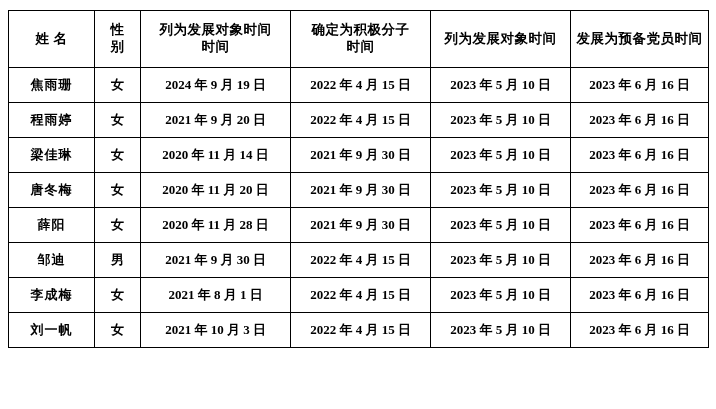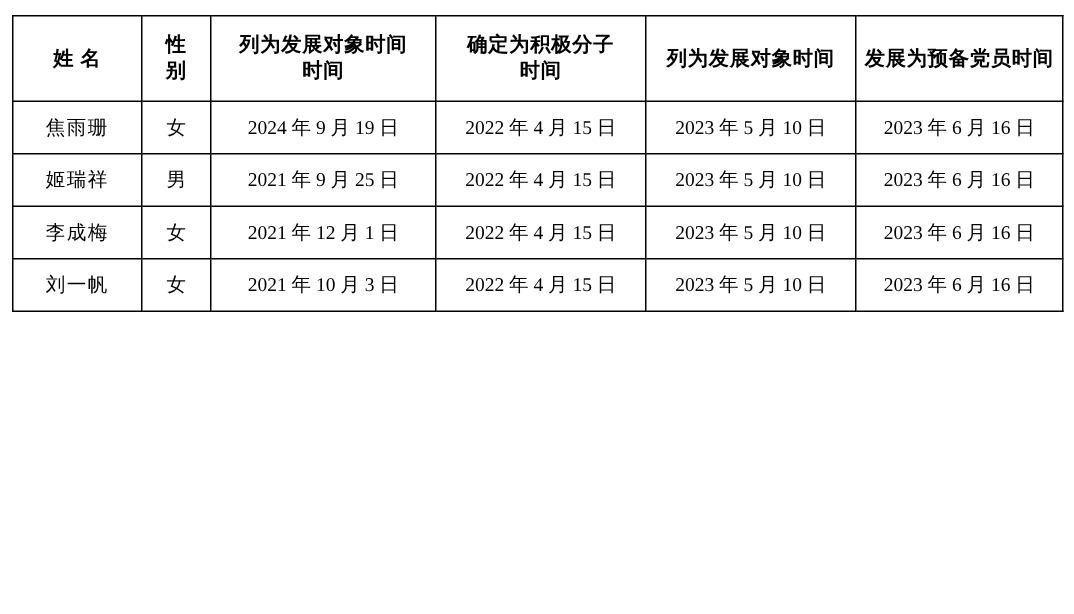--- a/index.html
+++ b/index.html
@@ -38,21 +38,21 @@
     font-family: "Liberation Serif", "DejaVu Serif", serif;
   }
   table.roster thead th {
     font-weight: bold;
     height: 52px;
     font-size: 13.5px;
     letter-spacing: 0.5px;
   }
   table.roster tbody td {
     height: 30px;
-    font-weight: normal;
+    font-weight: bold;
   }
   .col-name   { width: 86px; }
   .col-gender { width: 46px; }
   .col-apply  { width: 150px; }
   .col-active { width: 140px; }
   .col-target { width: 140px; }
   .col-prob   { width: 138px; }
 
   .name-cell {
     letter-spacing: 1px;
@@ -100,31 +100,63 @@
     <tbody>
       <tr>
         <td class="name-cell">焦雨珊</td>
         <td>女</td>
         <td>2024 年 9 月 19 日</td>
         <td>2022 年 4 月 15 日</td>
         <td>2023 年 5 月 10 日</td>
         <td>2023 年 6 月 16 日</td>
       </tr>
       <tr>
-        <td class="name-cell">姬瑞祥</td>
+        <td class="name-cell">程雨婷</td>
+        <td>女</td>
+        <td>2021 年 9 月 20 日</td>
+        <td>2022 年 4 月 15 日</td>
+        <td>2023 年 5 月 10 日</td>
+        <td>2023 年 6 月 16 日</td>
+      </tr>
+      <tr>
+        <td class="name-cell">梁佳琳</td>
+        <td>女</td>
+        <td>2020 年 11 月 14 日</td>
+        <td>2021 年 9 月 30 日</td>
+        <td>2023 年 5 月 10 日</td>
+        <td>2023 年 6 月 16 日</td>
+      </tr>
+      <tr>
+        <td class="name-cell">唐冬梅</td>
+        <td>女</td>
+        <td>2020 年 11 月 20 日</td>
+        <td>2021 年 9 月 30 日</td>
+        <td>2023 年 5 月 10 日</td>
+        <td>2023 年 6 月 16 日</td>
+      </tr>
+      <tr>
+        <td class="name-cell">薛阳</td>
+        <td>女</td>
+        <td>2020 年 11 月 28 日</td>
+        <td>2021 年 9 月 30 日</td>
+        <td>2023 年 5 月 10 日</td>
+        <td>2023 年 6 月 16 日</td>
+      </tr>
+      <tr>
+        <td class="name-cell">邹迪</td>
         <td>男</td>
-        <td>2021 年 9 月 25 日</td>
+        <td>2021 年 9 月 30 日</td>
         <td>2022 年 4 月 15 日</td>
         <td>2023 年 5 月 10 日</td>
         <td>2023 年 6 月 16 日</td>
       </tr>
       <tr>
         <td class="name-cell">李成梅</td>
         <td>女</td>
-        <td>2021 年 12 月 1 日</td>
+        <td>2021 年 8 月 1 日</td>
         <td>2022 年 4 月 15 日</td>
         <td>2023 年 5 月 10 日</td>
         <td>2023 年 6 月 16 日</td>
       </tr>
       <tr>
         <td class="name-cell">刘一帆</td>
         <td>女</td>
         <td>2021 年 10 月 3 日</td>
         <td>2022 年 4 月 15 日</td>
         <td>2023 年 5 月 10 日</td>

